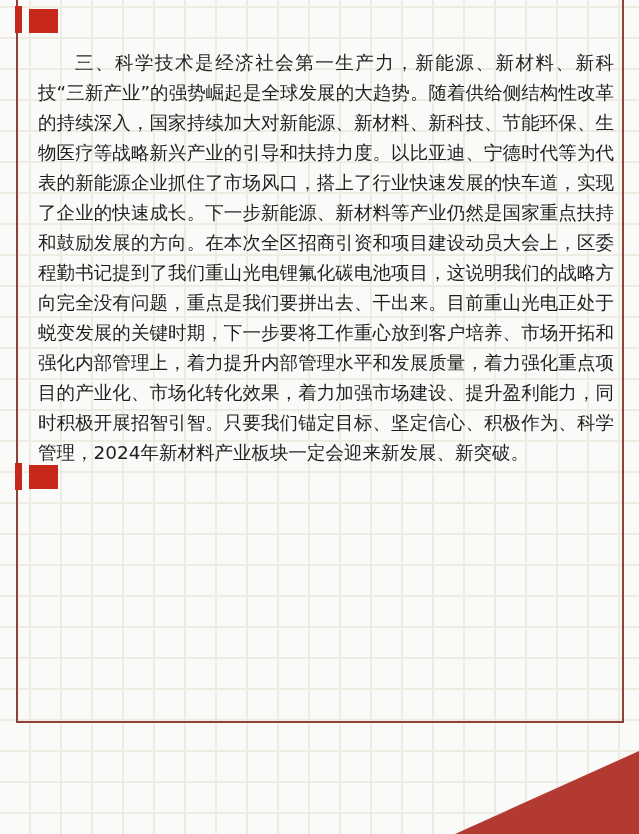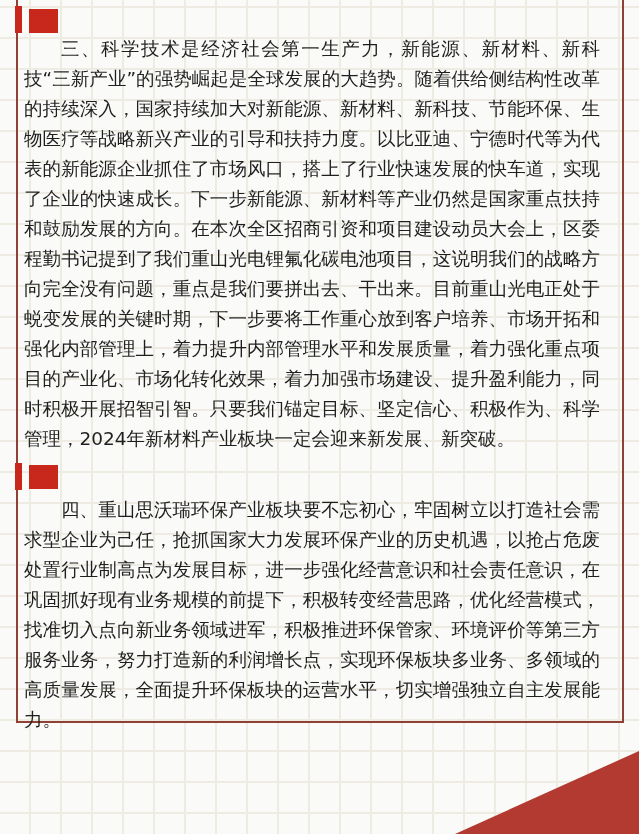--- a/index.html
+++ b/index.html
@@ -27,21 +27,21 @@
     top: -20px;
     width: 608px;
     height: 743px;
     border: 2px solid #8f4136;
     background: transparent;
   }
   .para {
     position: absolute;
     left: 24px;
     width: 576px;
-    margin: 0;
+    margin: 14px;
     font-size: 18.5px;
     line-height: 30px;
     letter-spacing: 0;
     color: #1f1f1f;
     text-align: justify;
     text-justify: inter-ideograph;
     text-indent: 2em;
     word-break: break-all;
   }
   .para-three { top: 34px; }
@@ -92,17 +92,16 @@
     <div class="marker-square"></div>
   </div>
 
   <p class="para para-three">三、科学技术是经济社会第一生产力，新能源、新材料、新科技“三新产业”的强势崛起是全球发展的大趋势。随着供给侧结构性改革的持续深入，国家持续加大对新能源、新材料、新科技、节能环保、生物医疗等战略新兴产业的引导和扶持力度。以比亚迪、宁德时代等为代表的新能源企业抓住了市场风口，搭上了行业快速发展的快车道，实现了企业的快速成长。下一步新能源、新材料等产业仍然是国家重点扶持和鼓励发展的方向。在本次全区招商引资和项目建设动员大会上，区委程勤书记提到了我们重山光电锂氟化碳电池项目，这说明我们的战略方向完全没有问题，重点是我们要拼出去、干出来。目前重山光电正处于蜕变发展的关键时期，下一步要将工作重心放到客户培养、市场开拓和强化内部管理上，着力提升内部管理水平和发展质量，着力强化重点项目的产业化、市场化转化效果，着力加强市场建设、提升盈利能力，同时积极开展招智引智。只要我们锚定目标、坚定信心、积极作为、科学管理，2024年新材料产业板块一定会迎来新发展、新突破。</p>
 
   <div class="section-marker marker-2">
     <div class="marker-bar"></div>
     <div class="marker-square"></div>
   </div>
 
-  <p class="para para-four">四、重山思沃瑞环保产业板块要不忘初心，牢固树立以打造社会需求型企业为己任，抢抓国家大力发展环保产业的历史机遇，以抢占危废处置行业制高点为发展目标，进一步强化经营意识和社会责任意识，在巩固抓好现有业务规模的前提下，积极转变经营思路，优化经营模式，找准切入点向新业务领域进军，积极推进环保管家、环境评价等第三方服务业务，努力打造新的利润增长点，实现环保板块多业务、多领域的高质量发展，全面提升环保板块的运营水平，切实增强独立自主发展能力。</p>
 
   <div class="corner-triangle"></div>
 
 </div>
 
 </body></html>

